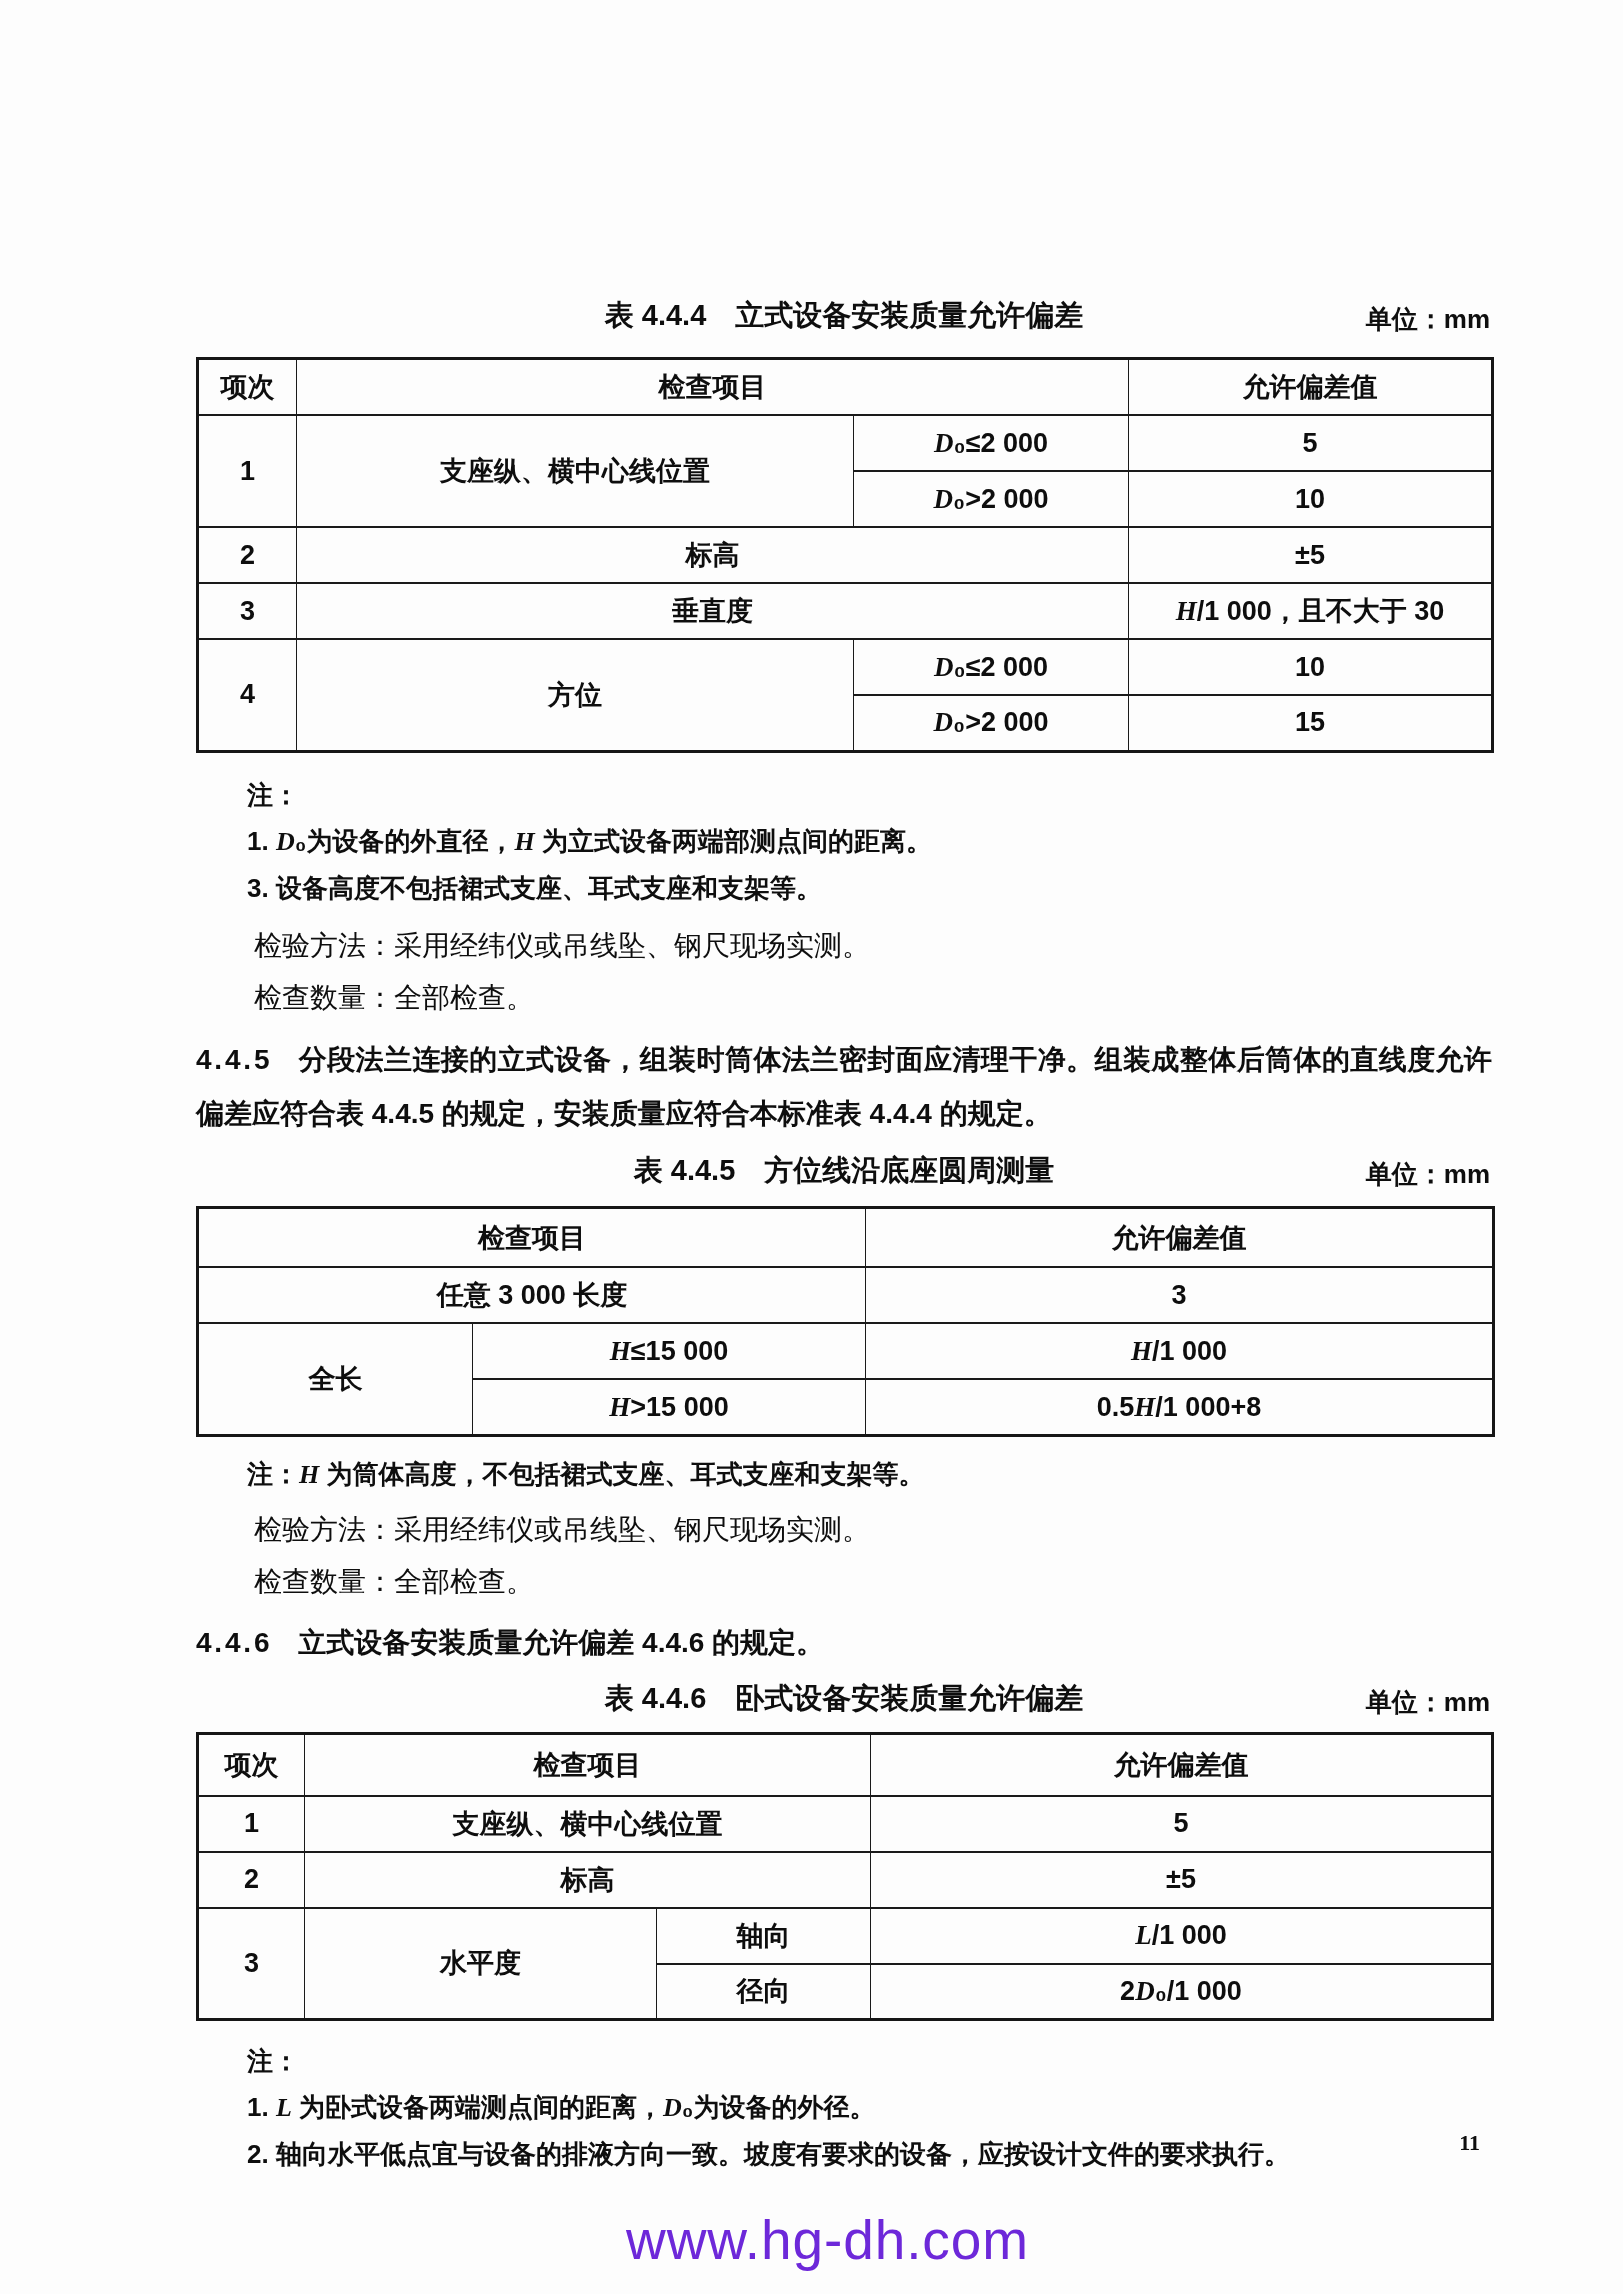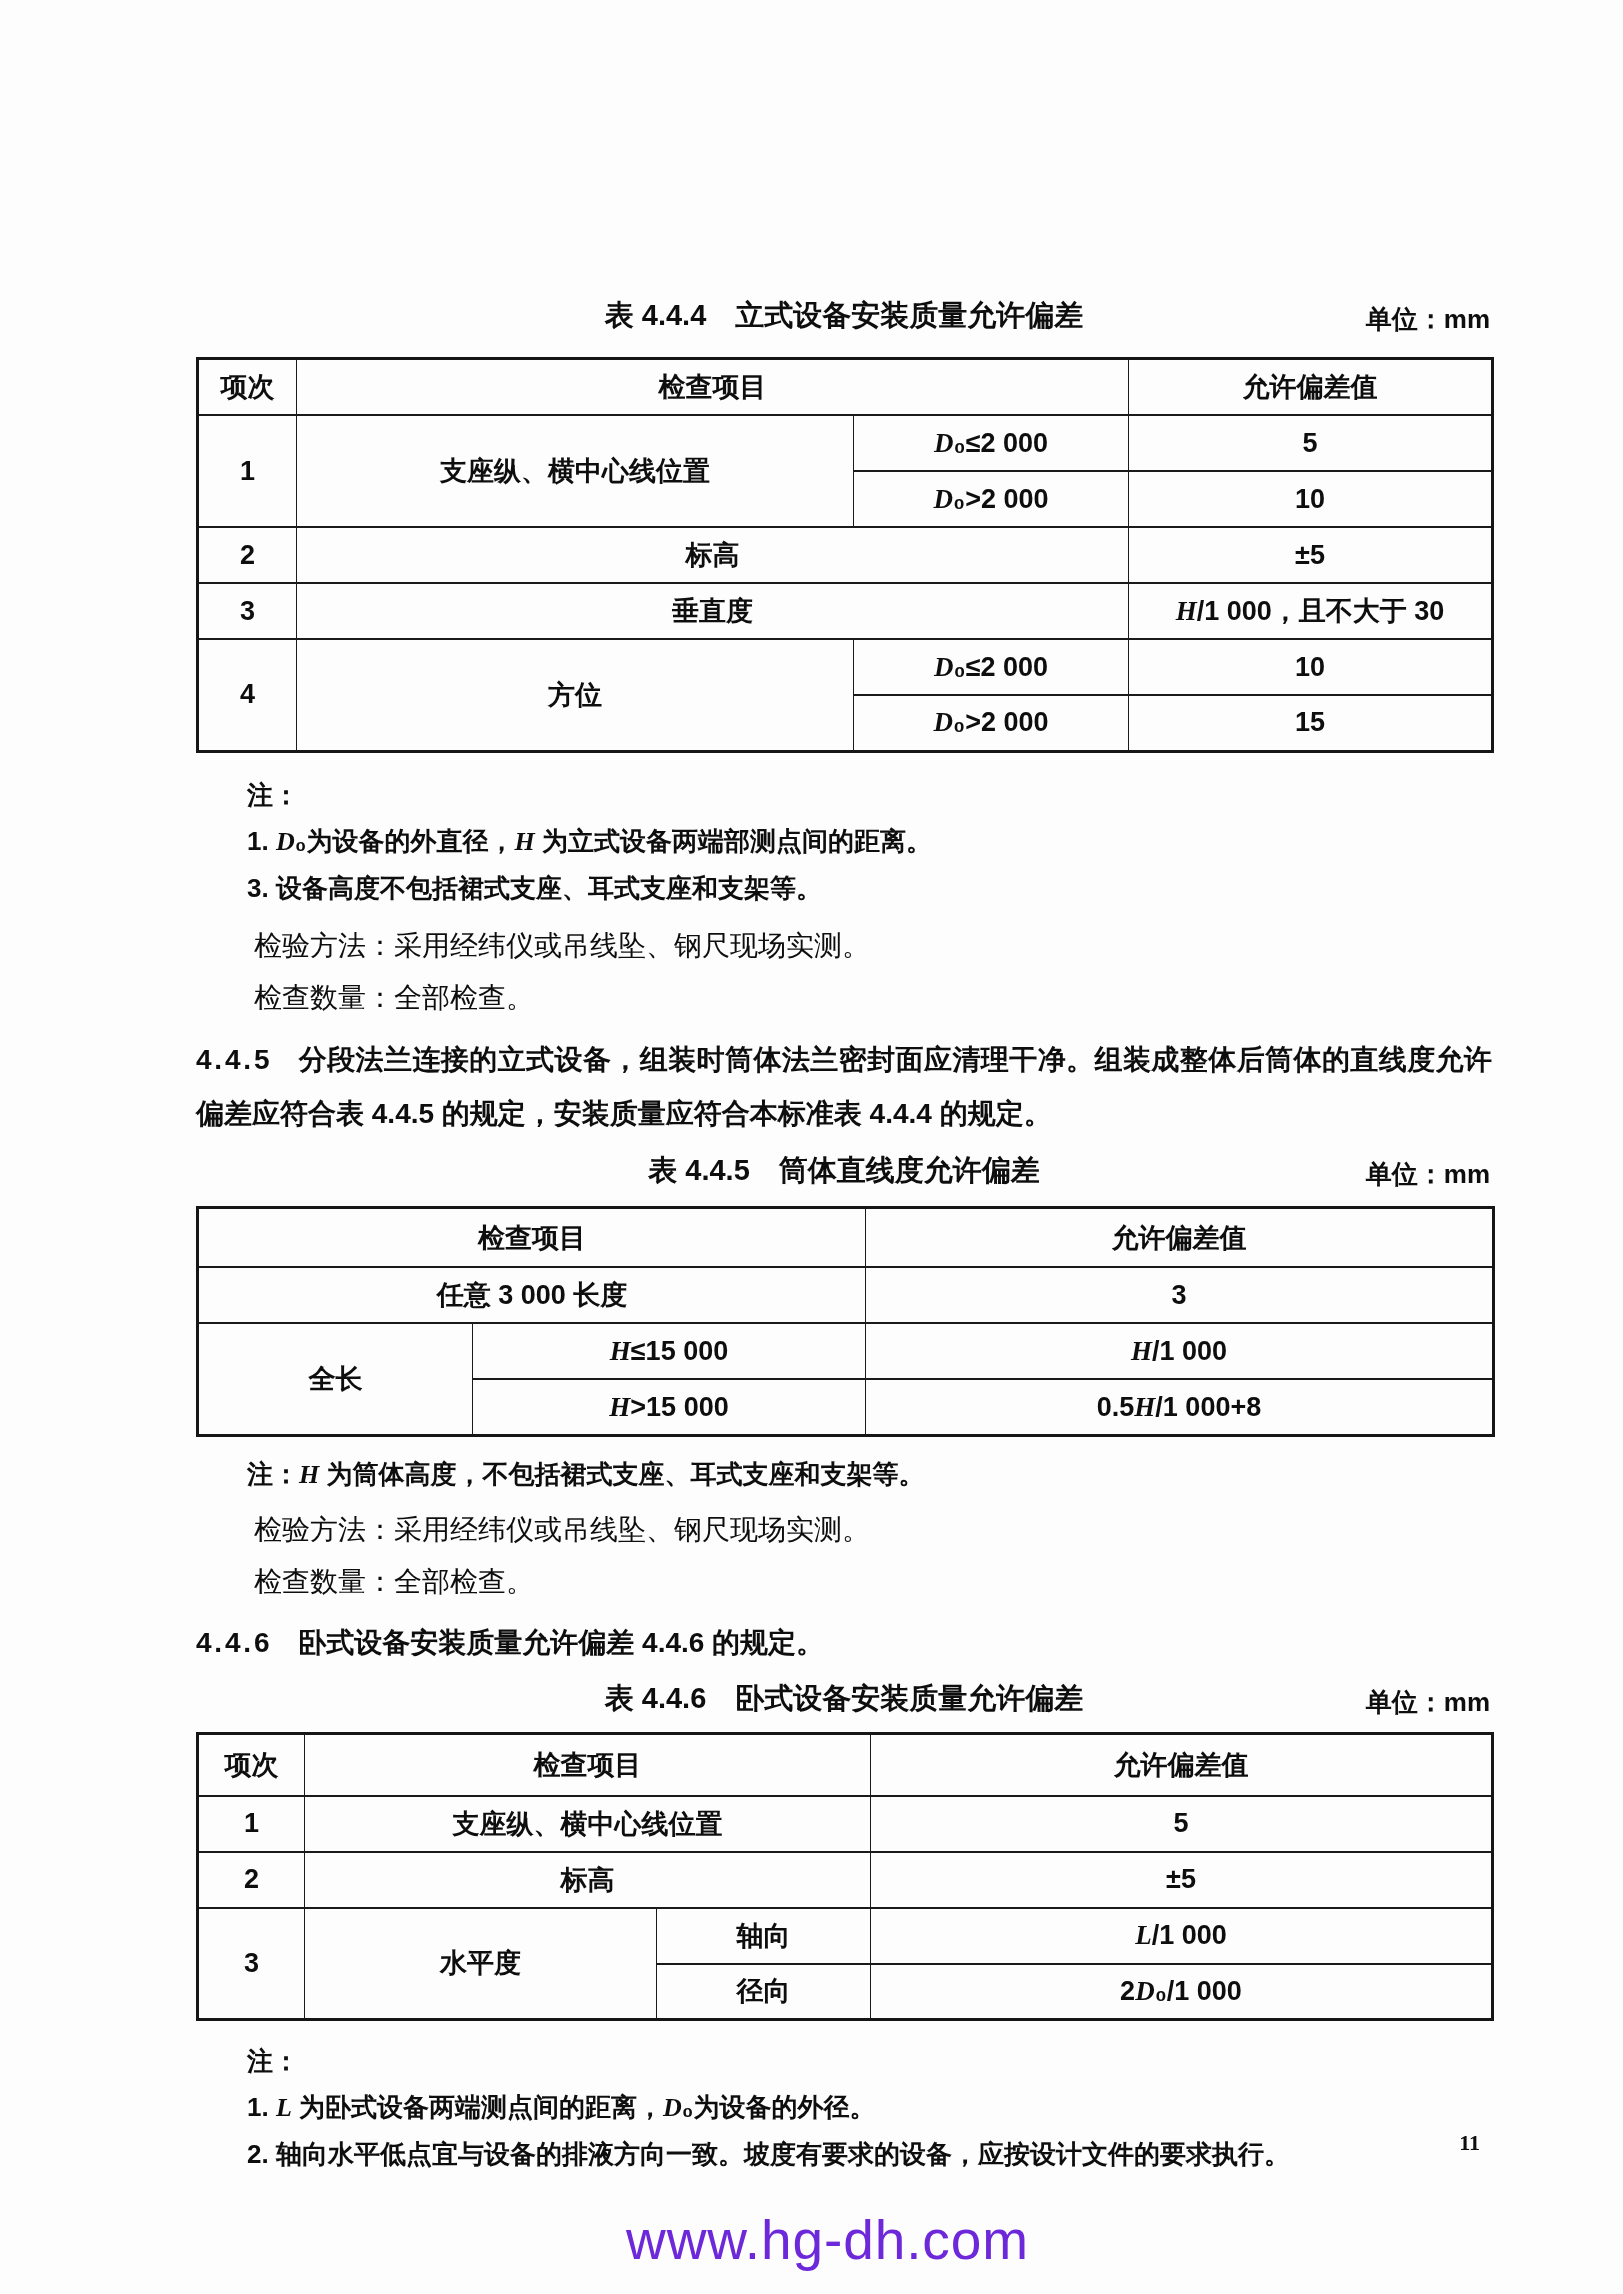--- a/index.html
+++ b/index.html
@@ -148,21 +148,21 @@
     </div>
 
     <div class="method-block">
       <p>检验方法：采用经纬仪或吊线坠、钢尺现场实测。</p>
       <p>检查数量：全部检查。</p>
     </div>
 
     <p class="para"><span class="sec-num">4.4.5</span><span>分段法兰连接的立式设备，组装时筒体法兰密封面应清理干净。组装成整体后筒体的直线度允许偏差应符合表 4.4.5 的规定，安装质量应符合本标准表 4.4.4 的规定。</span></p>
 
     <div class="table-caption cap2">
-      <span>表 4.4.5　筒体直线度允许偏差</span>
+      <span>表 4.4.5　方位线沿底座圆周测量</span>
       <span class="unit">单位：mm</span>
     </div>
 
     <table class="doc-table t445">
       <colgroup>
           <col style="width:275px">
           <col style="width:393px">
           <col style="width:628px">
         </colgroup>
       <tbody>
@@ -186,21 +186,21 @@
     </tbody>
       </table>
 
     <p class="single-note">注：<i>H</i> 为筒体高度，不包括裙式支座、耳式支座和支架等。</p>
 
     <div class="method-block m2">
       <p>检验方法：采用经纬仪或吊线坠、钢尺现场实测。</p>
       <p>检查数量：全部检查。</p>
     </div>
 
-    <p class="para p446"><span class="sec-num">4.4.6</span><span>卧式设备安装质量允许偏差 4.4.6 的规定。</span></p>
+    <p class="para p446"><span class="sec-num">4.4.6</span><span>立式设备安装质量允许偏差 4.4.6 的规定。</span></p>
 
     <div class="table-caption cap3">
       <span>表 4.4.6　卧式设备安装质量允许偏差</span>
       <span class="unit">单位：mm</span>
     </div>
 
     <table class="doc-table t446">
       <colgroup>
           <col style="width:107px">
           <col style="width:352px">

